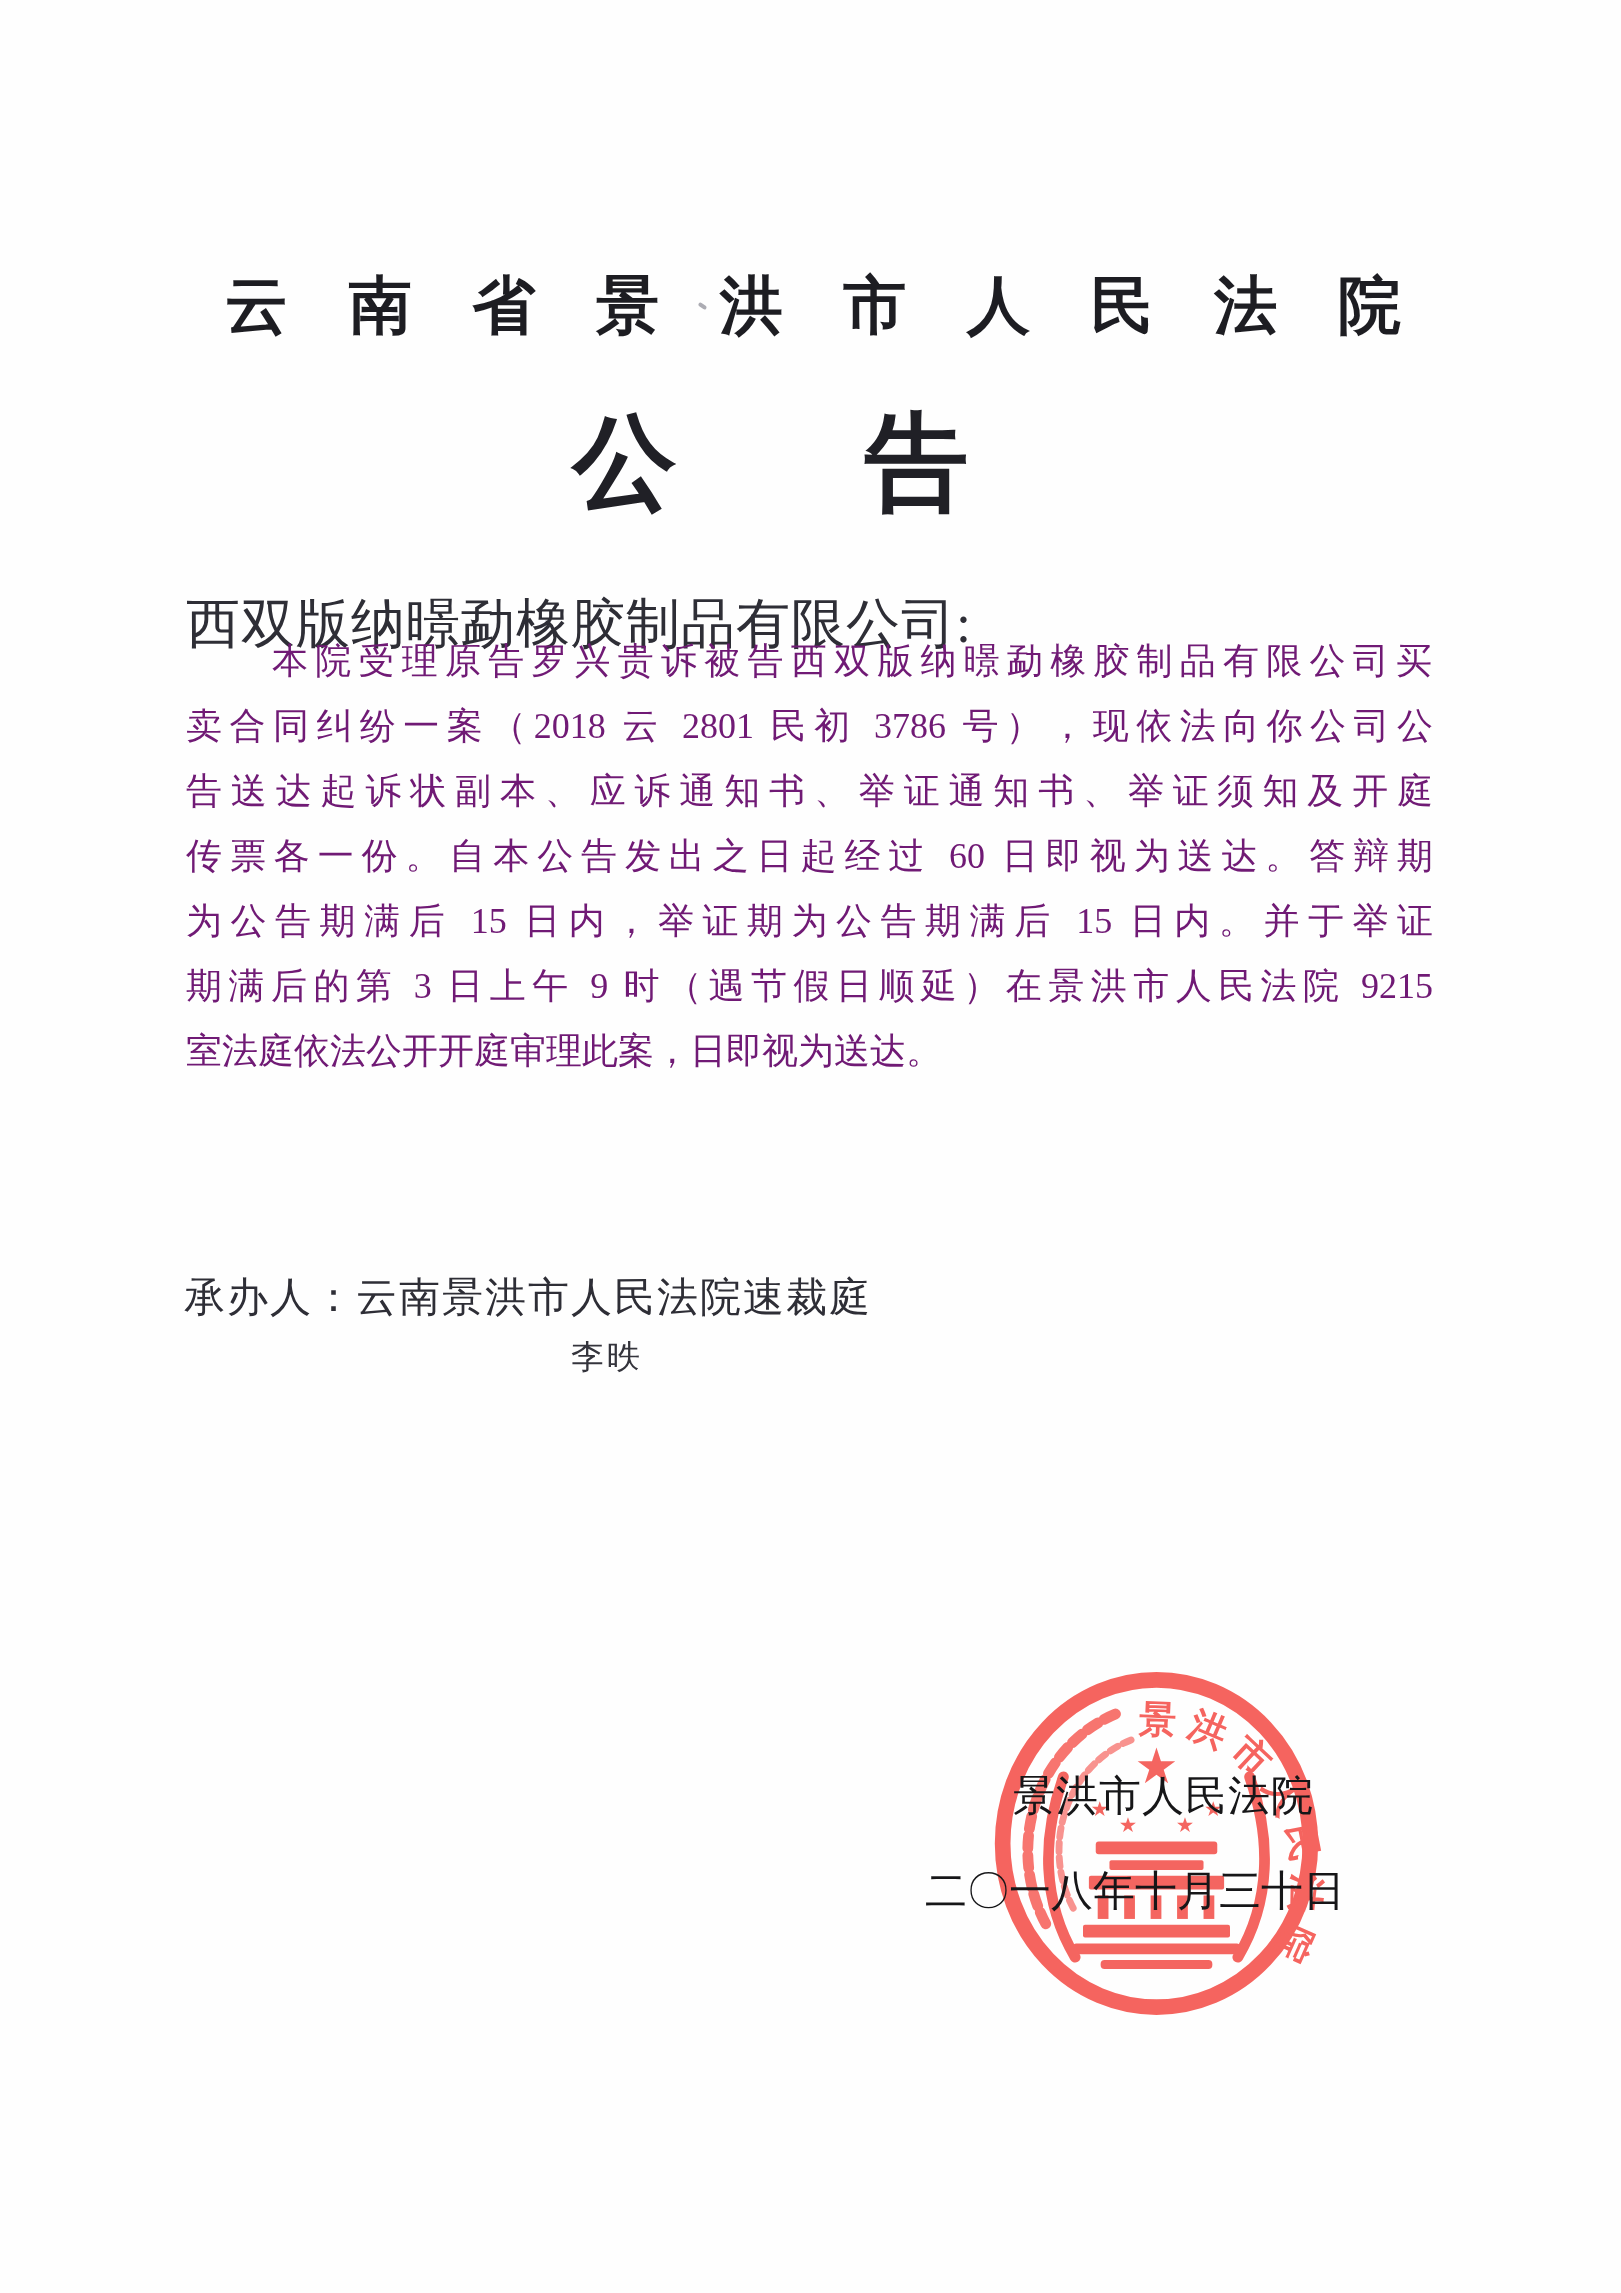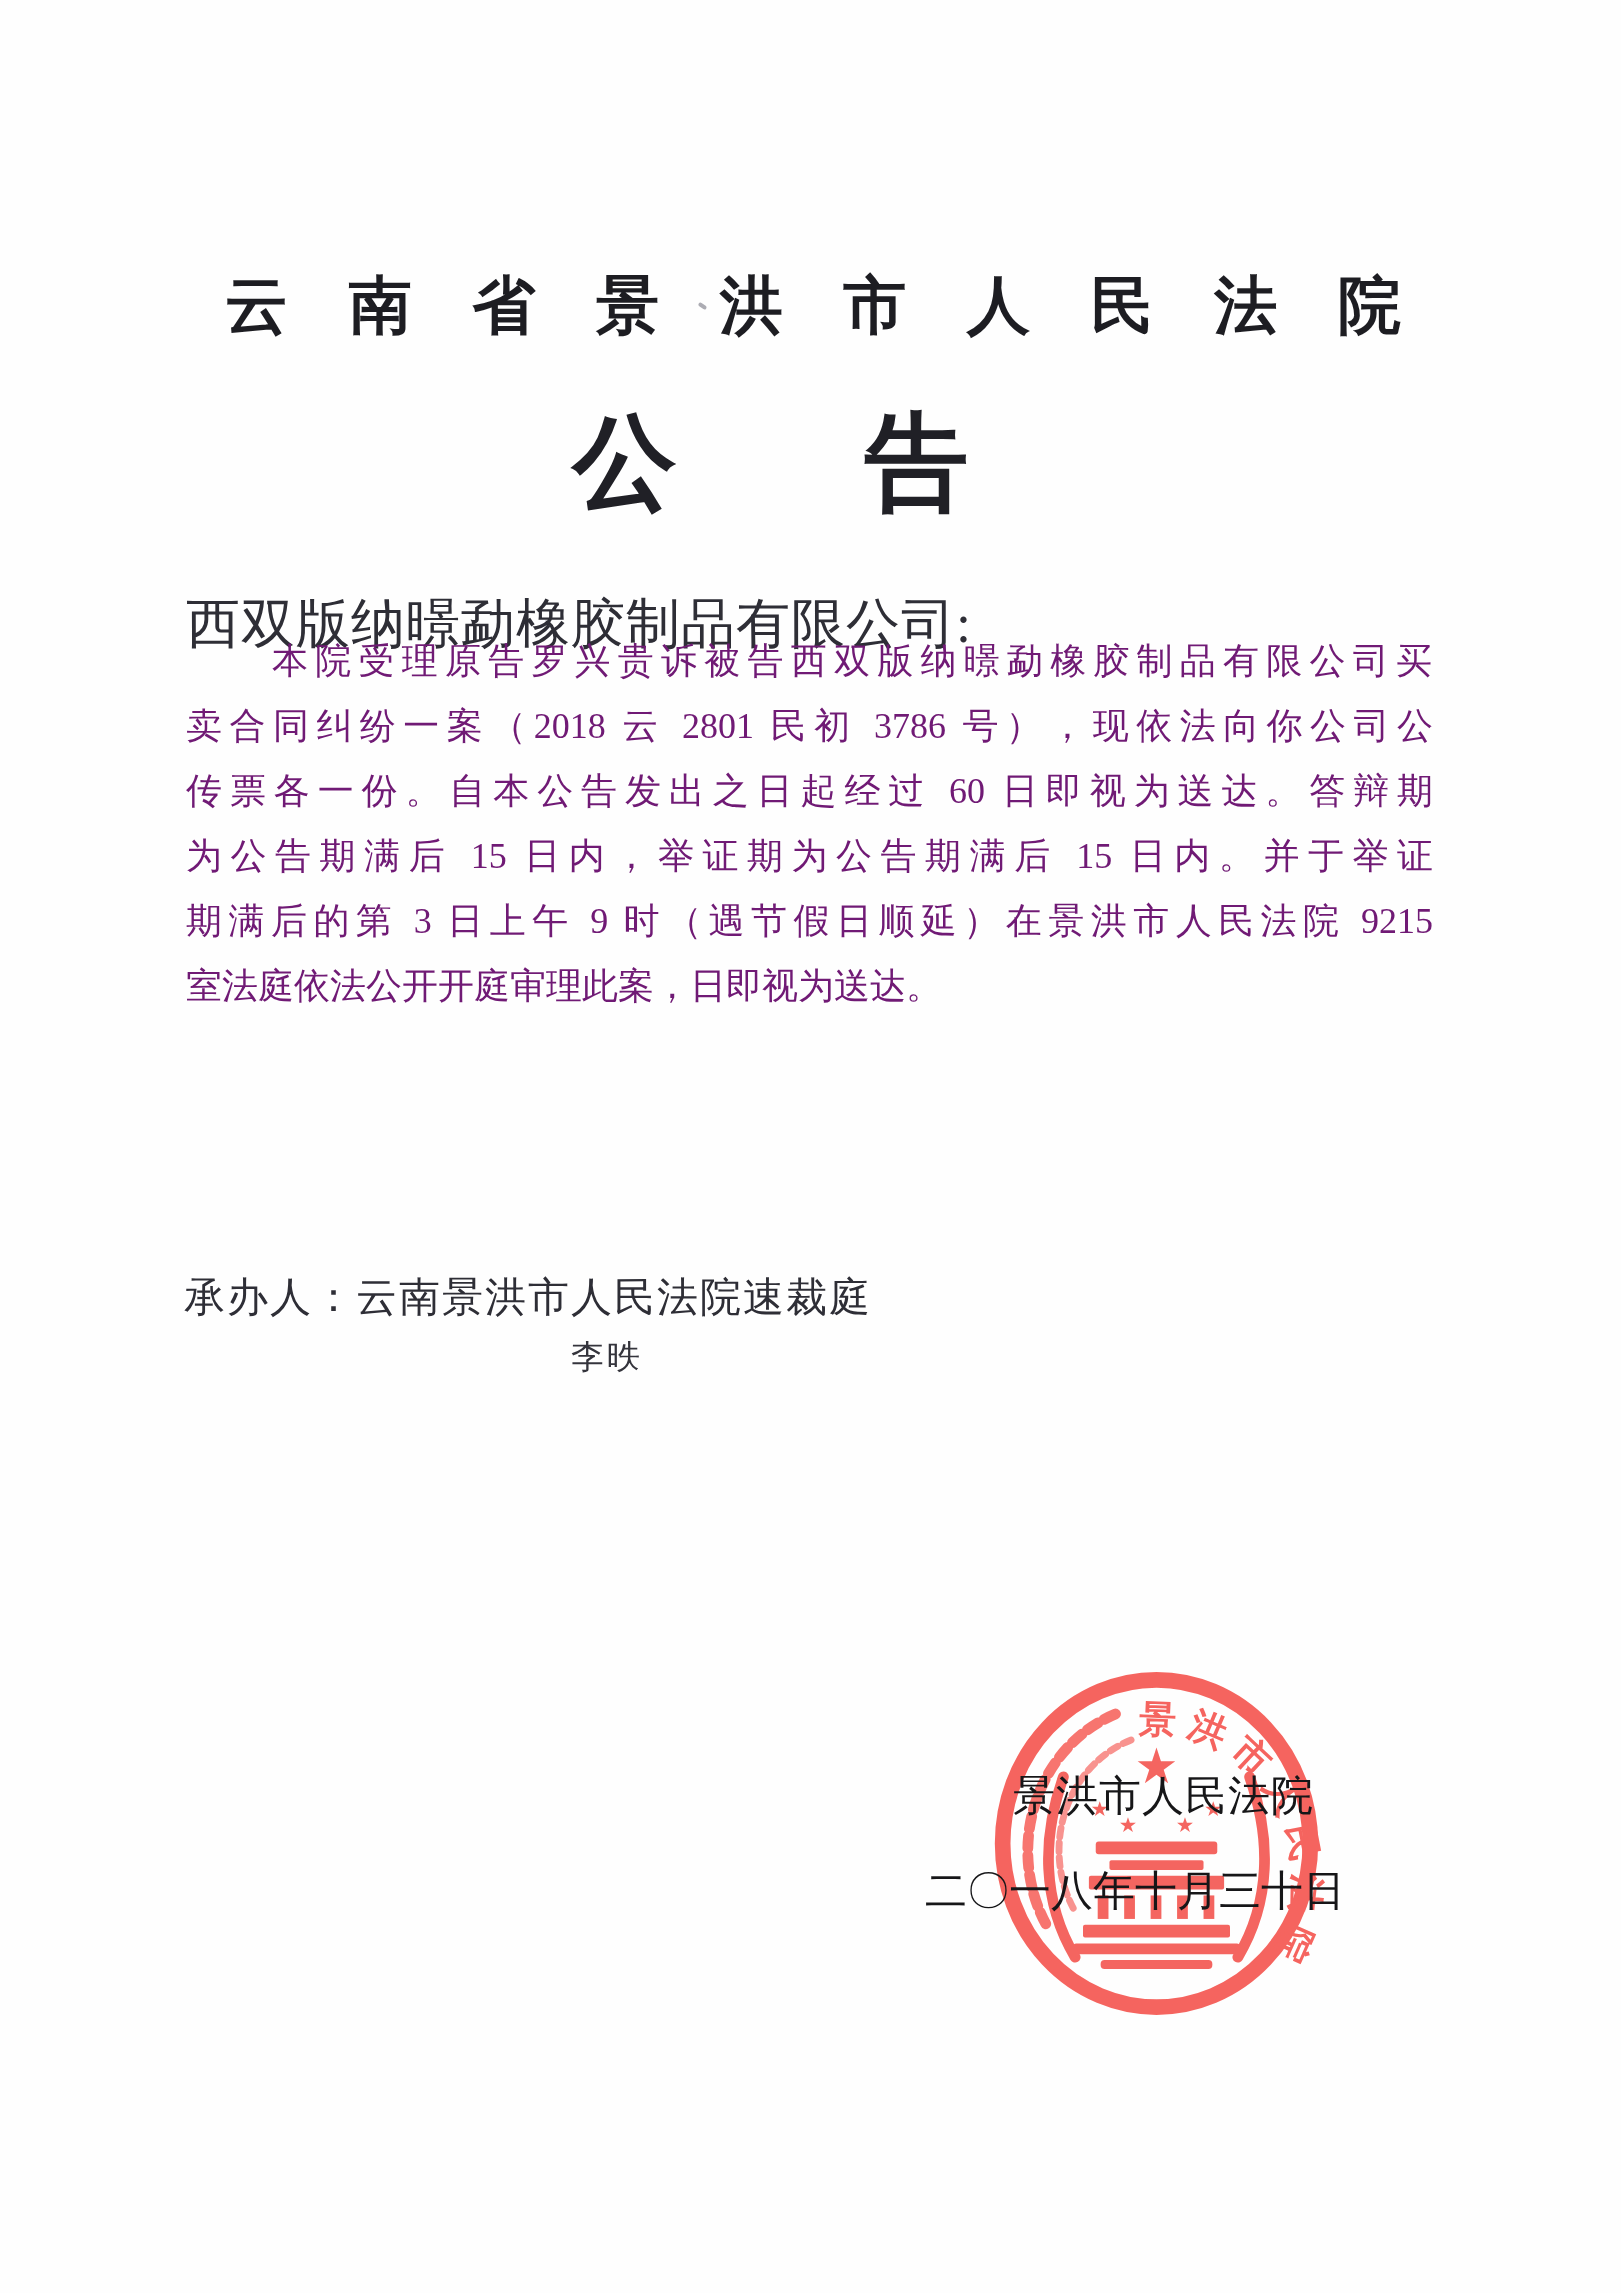--- a/index.html
+++ b/index.html
@@ -88,20 +88,21 @@
     <span>公</span>
     <span>告</span>
   </div>
   <div class="speck"></div>
 
   <div class="addressee">西双版纳暻勐橡胶制品有限公司:</div>
 
   <div class="body-block">
     <div class="body-line indent">本院受理原告罗兴贵诉被告西双版纳暻勐橡胶制品有限公司买</div>
     <div class="body-line">卖合同纠纷一案（2018 云 2801 民初 3786 号），现依法向你公司公</div>
+    <div class="body-line">告送达起诉状副本、应诉通知书、举证通知书、举证须知及开庭</div>
     <div class="body-line">传票各一份。自本公告发出之日起经过 60 日即视为送达。答辩期</div>
     <div class="body-line">为公告期满后 15 日内，举证期为公告期满后 15 日内。并于举证</div>
     <div class="body-line">期满后的第 3 日上午 9 时（遇节假日顺延）在景洪市人民法院 9215</div>
     <div class="body-line last">室法庭依法公开开庭审理此案，日即视为送达。</div>
   </div>
 
   <div class="handler-line">承办人：云南景洪市人民法院速裁庭</div>
   <div class="handler-name">李昳</div>
 
   <div class="seal">

